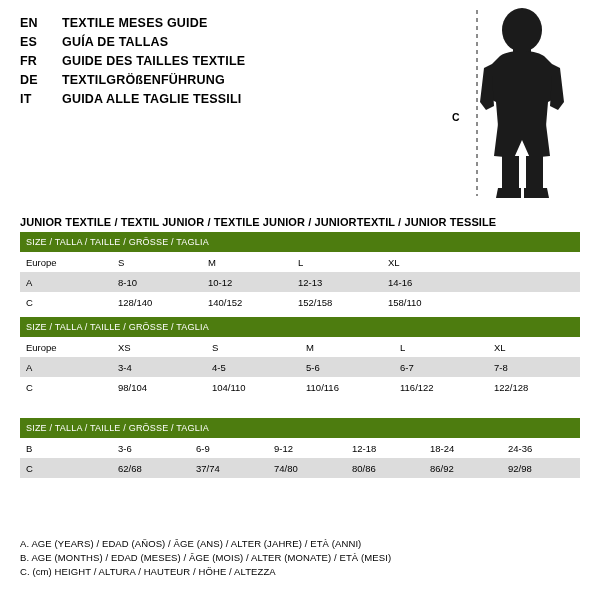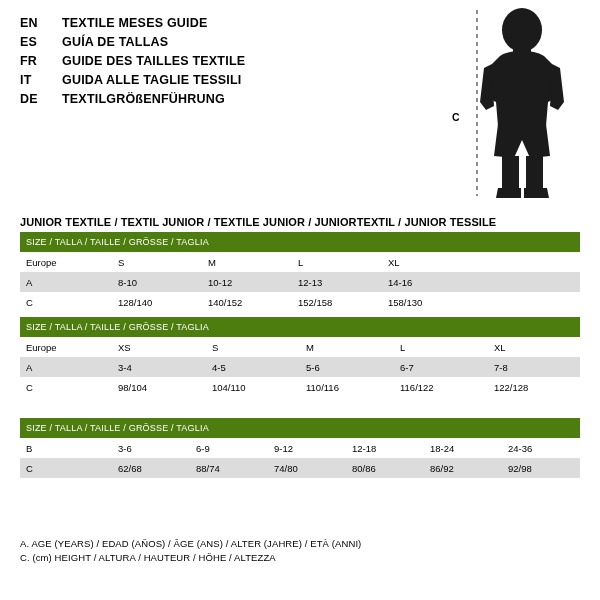--- a/index.html
+++ b/index.html
@@ -125,26 +125,26 @@
     </div>
     <div class="header-row">
       <span class="header-lang">ES</span>
       <span class="header-title">GUÍA DE TALLAS</span>
     </div>
     <div class="header-row">
       <span class="header-lang">FR</span>
       <span class="header-title">GUIDE DES TAILLES TEXTILE</span>
     </div>
     <div class="header-row">
+      <span class="header-lang">DE</span>
+      <span class="header-title">TEXTILGRÖßENFÜHRUNG</span>
+    </div>
+    <div class="header-row">
       <span class="header-lang">IT</span>
       <span class="header-title">GUIDA ALLE TAGLIE TESSILI</span>
-    </div>
-    <div class="header-row">
-      <span class="header-lang">DE</span>
-      <span class="header-title">TEXTILGRÖßENFÜHRUNG</span>
     </div>
   </div>
 
   <div class="figure">
     <span class="c-label">C</span>
     <svg width="140" height="195" viewBox="0 0 140 195">
 
       <line x1="25" y1="4" x2="25" y2="190" stroke="#1b1b1b" stroke-width="1" stroke-dasharray="4,4"></line>
       <g fill="#1b1b1b">
 
@@ -201,21 +201,21 @@
           <td>10-12</td>
           <td>12-13</td>
           <td>14-16</td>
           <td></td>
         </tr>
         <tr class="plain">
           <td>C</td>
           <td>128/140</td>
           <td>140/152</td>
           <td>152/158</td>
-          <td>158/130</td>
+          <td>158/110</td>
           <td></td>
         </tr>
       </tbody>
     </table>
   </div>
 
   <div class="section" style="top:317px;">
     <table class="sizes">
       <colgroup>
         <col style="width:92px">
@@ -277,28 +277,29 @@
           <td>3-6</td>
           <td>6-9</td>
           <td>9-12</td>
           <td>12-18</td>
           <td>18-24</td>
           <td>24-36</td>
         </tr>
         <tr class="shade">
           <td>C</td>
           <td>62/68</td>
-          <td>88/74</td>
+          <td>37/74</td>
           <td>74/80</td>
           <td>80/86</td>
           <td>86/92</td>
           <td>92/98</td>
         </tr>
       </tbody>
     </table>
   </div>
 
   <div class="legend" style="top:537px;">
     <div>A. AGE (YEARS) / EDAD (AÑOS) / ÂGE (ANS) / ALTER (JAHRE) / ETÀ (ANNI)</div>
+    <div>B. AGE (MONTHS) / EDAD (MESES) / ÂGE (MOIS) / ALTER (MONATE) / ETÀ (MESI)</div>
     <div>C. (cm) HEIGHT / ALTURA / HAUTEUR / HÖHE / ALTEZZA</div>
   </div>
 
 </div>
 
 </body></html>

